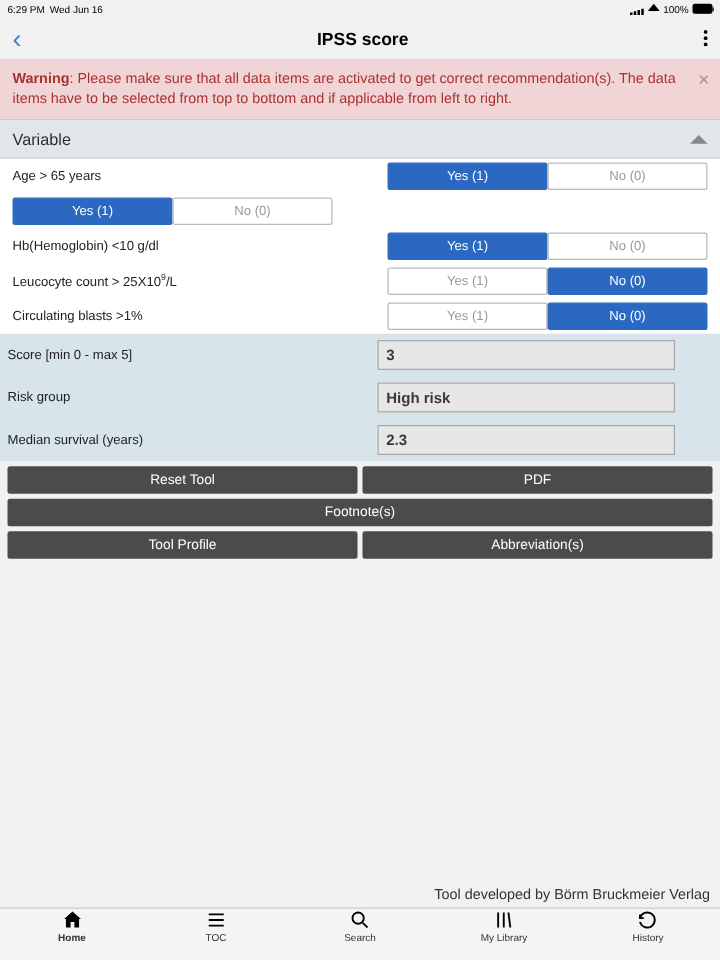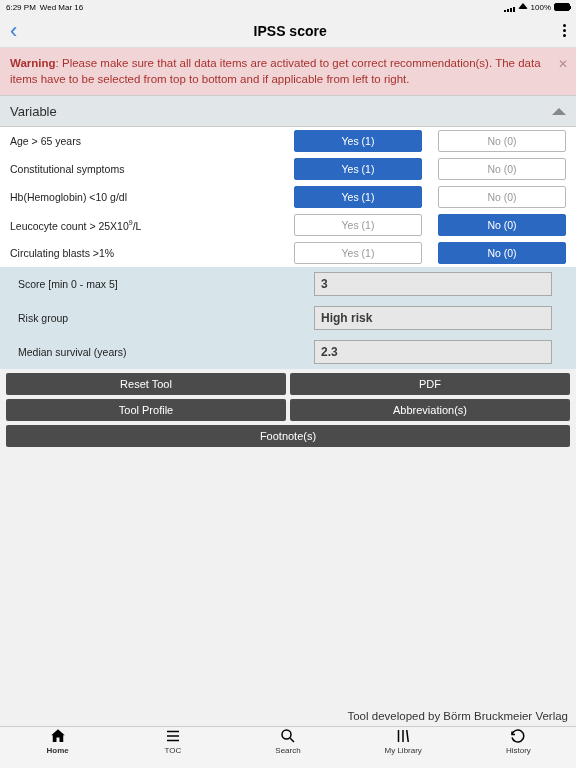--- a/index.html
+++ b/index.html
@@ -13,26 +13,26 @@
   .more { display: flex; flex-direction: column; gap: 2px; }
   .more span { width: 3px; height: 3px; background: #000; border-radius: 50%; }
   .warning { background: #f0d4d6; color: #a9322f; font-size: 11.5px; padding: 8px 24px 8px 10px; line-height: 1.35; position: relative; }
   .warning b { font-weight: 700; }
   .warning .close-x { position: absolute; right: 8px; top: 8px; color: #b58a8a; font-size: 12px; }
   .section-head { background: #e1e7e9; height: 32px; display: flex; align-items: center; justify-content: space-between; padding: 0 10px; font-size: 13px; color: #2d2d2d; border-top: 1px solid #ccc; border-bottom: 1px solid #ccc; }
   .chevron-up { width: 0; height: 0; border-left: 7px solid transparent; border-right: 7px solid transparent; border-bottom: 7px solid #888; }
   .rows { background: #fff; }
   .row { height: 28px; display: flex; align-items: center; padding: 0 10px; font-size: 10.5px; color: #222; }
   .row-label { flex: 1; }
-  .btn-pair { display: flex; gap: 16px; }
+  .btn-pair { display: flex; gap: 0; }
   .opt-btn { width: 128px; height: 22px; border: 1px solid #b9b9b9; border-radius: 2px; font-size: 10.5px; display: flex; align-items: center; justify-content: center; cursor: pointer; background: #fff; }
   .opt-btn.sel { background: #2b68c2; color: #fff; border-color: #2b68c2; }
   .opt-btn.unsel { color: #999; }
   .results { background: #d7e4ea; }
-  .result-row { height: 34px; display: flex; align-items: center; padding: 0 18px; font-size: 10.5px; color: #222; }
+  .result-row { height: 34px; display: flex; align-items: center; padding: 0 6px; font-size: 10.5px; color: #222; }
   .result-row .row-label { flex: 0 0 296px; }
   .result-field { width: 238px; height: 24px; border: 1px solid #a9a9a9; background: #e7e7e7; color: #3a3a3a; font-size: 12px; padding: 0 6px; display: flex; align-items: center; font-weight: 600; }
   .action-grid { padding: 4px 6px; display: flex; flex-direction: column; gap: 4px; }
   .action-row { display: flex; gap: 4px; }
   .action-btn { flex: 1; height: 22px; background: #4b4b4b; color: #fff; font-size: 11px; display: flex; align-items: center; justify-content: center; border-radius: 2px; cursor: pointer; }
   .spacer { flex: 1; }
   .credit { text-align: right; font-size: 11.5px; color: #333; padding: 4px 8px; }
   .tabbar { height: 42px; background: #f4f4f4; border-top: 1px solid #ccc; display: flex; }
   .tab { flex: 1; display: flex; flex-direction: column; align-items: center; gap: 1px; font-size: 8px; color: #333; cursor: pointer; }
   .tab.active { font-weight: 700; }
@@ -43,21 +43,21 @@
   .wifi { width:0; height:0; border-left:5px solid transparent; border-right:5px solid transparent; border-bottom:6px solid #000; border-radius:2px;}
   .batt { width:16px; height:8px; border:1px solid #000; border-radius:2px; position:relative; background:#000; }
   .batt::after { content:''; position:absolute; right:-2px; top:2px; width:1px; height:3px; background:#000; }
 </style>
 </head>
 <body>
 
 <div class="status-bar">
   <div class="status-left">
     <span>6:29 PM</span>
-    <span>Wed Mar 16</span>
+    <span>Wed Jun 16</span>
   </div>
   <div class="status-right">
     <span class="sig-dots">
         <i style="height:2px"></i>
         <i style="height:3px"></i>
         <i style="height:4px"></i>
         <i style="height:5px"></i>
       </span>
     <span class="wifi"></span>
     <span>100%</span>
@@ -87,21 +87,20 @@
 
 <div class="rows">
   <div class="row">
     <span class="row-label">Age &gt; 65 years</span>
     <div class="btn-pair">
       <div class="opt-btn sel">Yes (1)</div>
       <div class="opt-btn unsel">No (0)</div>
     </div>
   </div>
   <div class="row">
-    <span class="row-label">Constitutional symptoms</span>
     <div class="btn-pair">
       <div class="opt-btn sel">Yes (1)</div>
       <div class="opt-btn unsel">No (0)</div>
     </div>
   </div>
   <div class="row">
     <span class="row-label">Hb(Hemoglobin) &lt;10 g/dl</span>
     <div class="btn-pair">
       <div class="opt-btn sel">Yes (1)</div>
       <div class="opt-btn unsel">No (0)</div>
@@ -137,25 +136,25 @@
     <div class="result-field">2.3</div>
   </div>
 </div>
 
 <div class="action-grid">
   <div class="action-row">
     <div class="action-btn">Reset Tool</div>
     <div class="action-btn">PDF</div>
   </div>
   <div class="action-row">
+    <div class="action-btn">Footnote(s)</div>
+  </div>
+  <div class="action-row">
     <div class="action-btn">Tool Profile</div>
     <div class="action-btn">Abbreviation(s)</div>
-  </div>
-  <div class="action-row">
-    <div class="action-btn">Footnote(s)</div>
   </div>
 </div>
 
 <div class="spacer"></div>
 
 <div class="credit">Tool developed by Börm Bruckmeier Verlag</div>
 
 <div class="tabbar">
   <div class="tab active">
     <svg viewBox="0 0 24 24" fill="#000">

